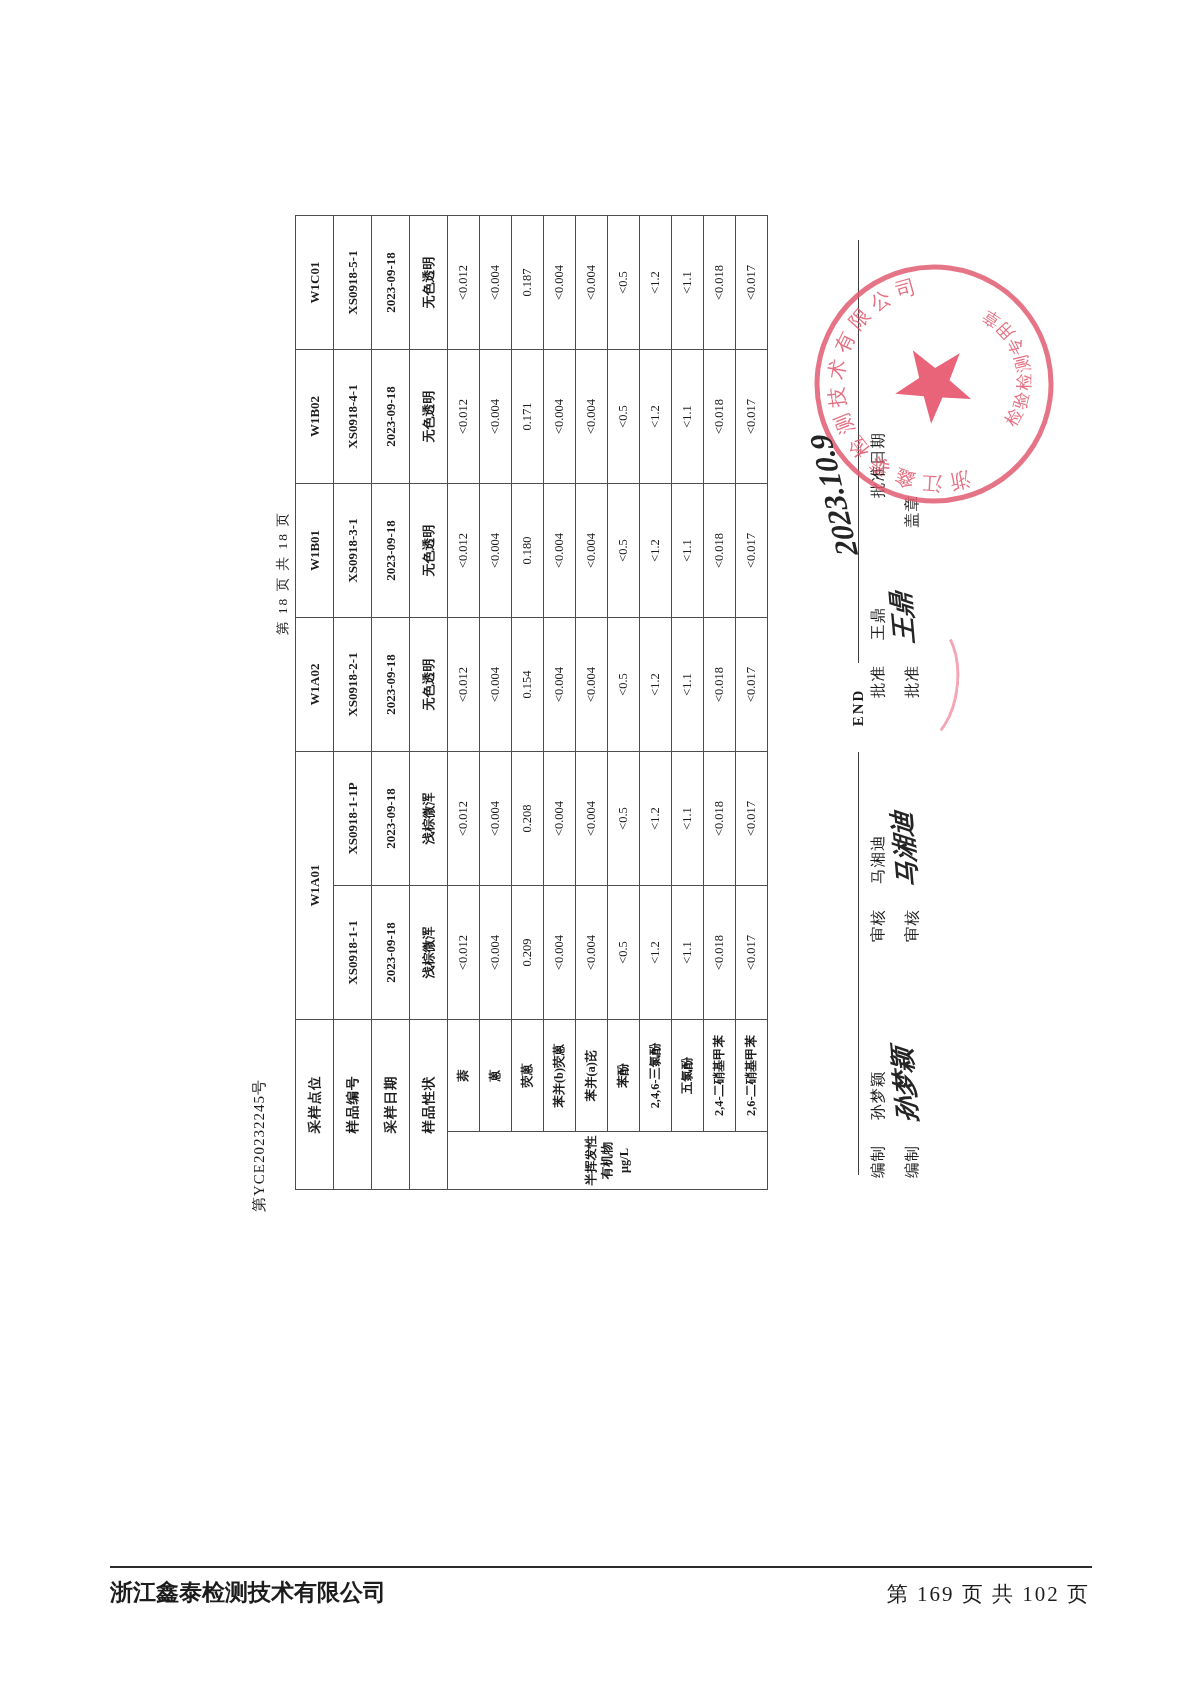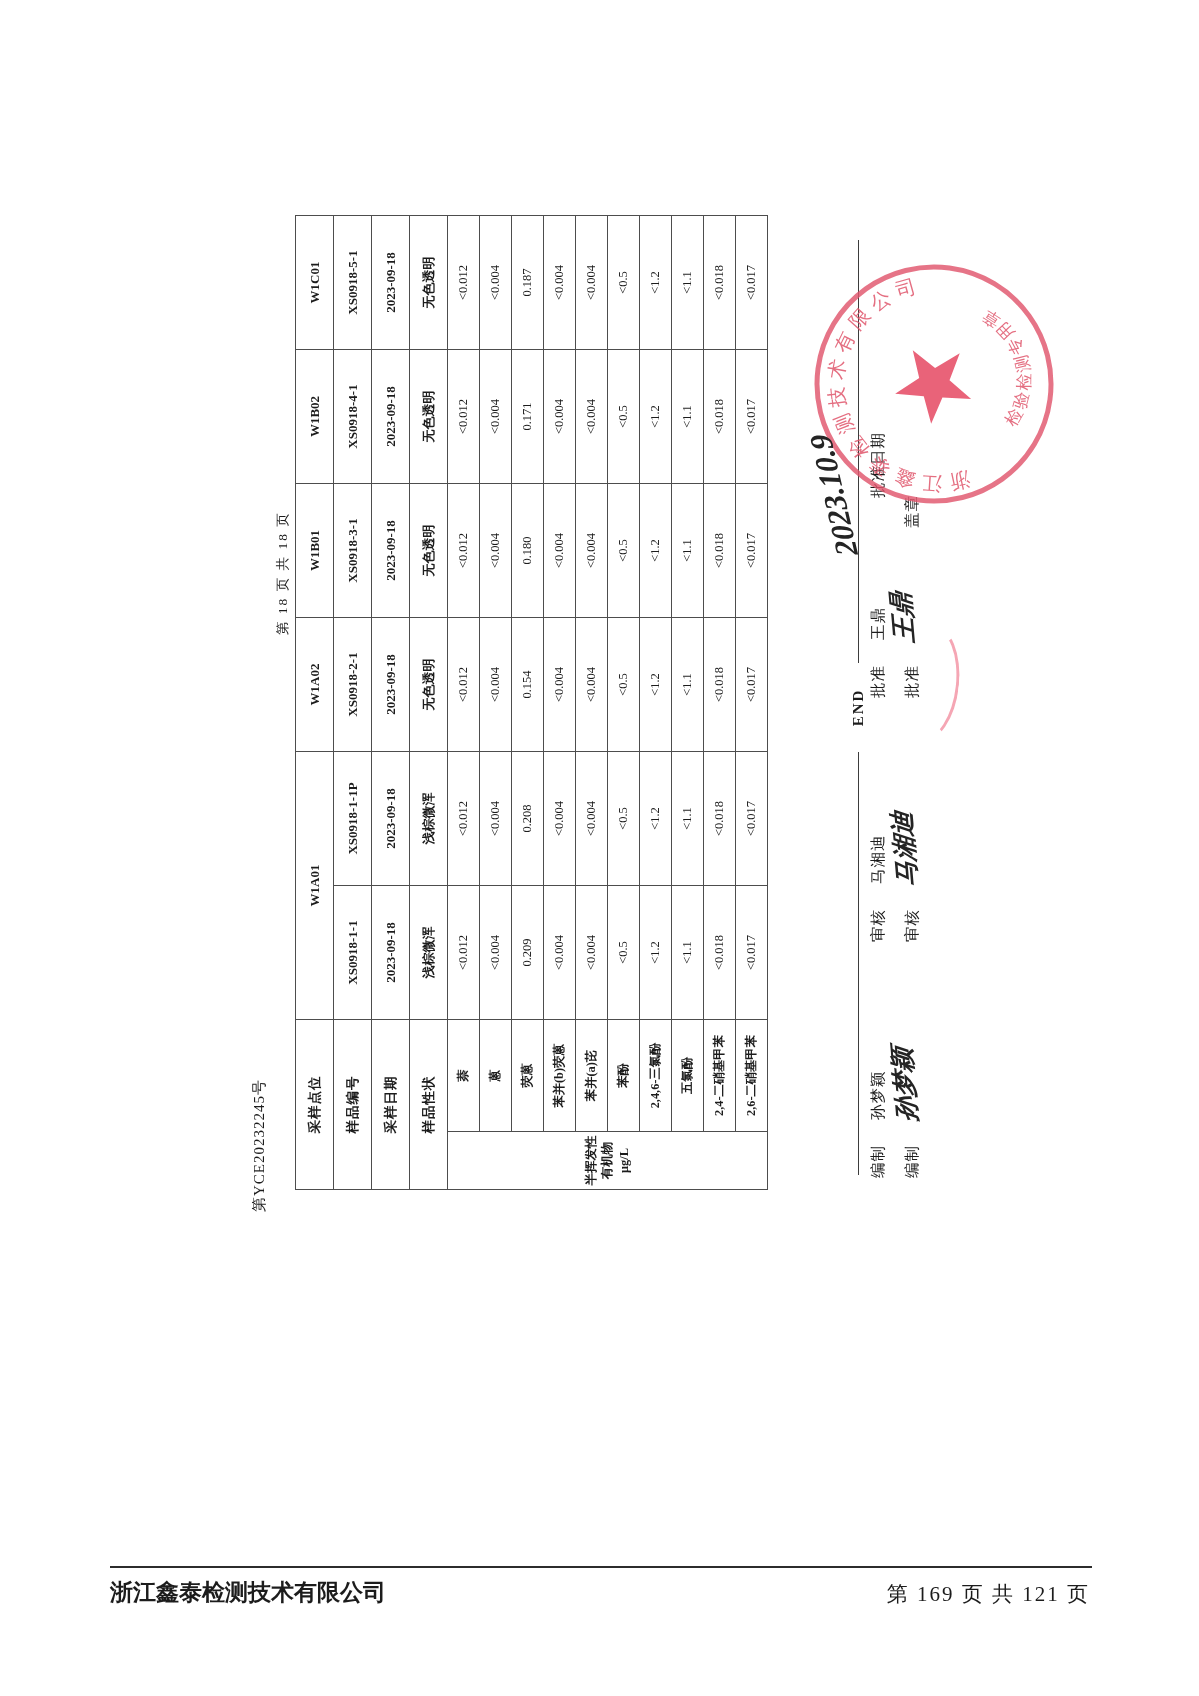--- a/index.html
+++ b/index.html
@@ -233,15 +233,15 @@
       </text>
       <text font-size="17" letter-spacing="3" fill="#e0566c" opacity="0.85" font-family="Liberation Serif, DejaVu Serif, serif">
         <textPath href="#arcBottom" startOffset="50%" text-anchor="middle">检验检测专用章</textPath>
       </text>
     </svg>
 
   </div>
 
   <div class="footer-rule"></div>
   <div class="footer-company">浙江鑫泰检测技术有限公司</div>
-  <div class="footer-page">第 169 页 共 121 页</div>
+  <div class="footer-page">第 169 页 共 102 页</div>
 
 </div>
 
 </body></html>

